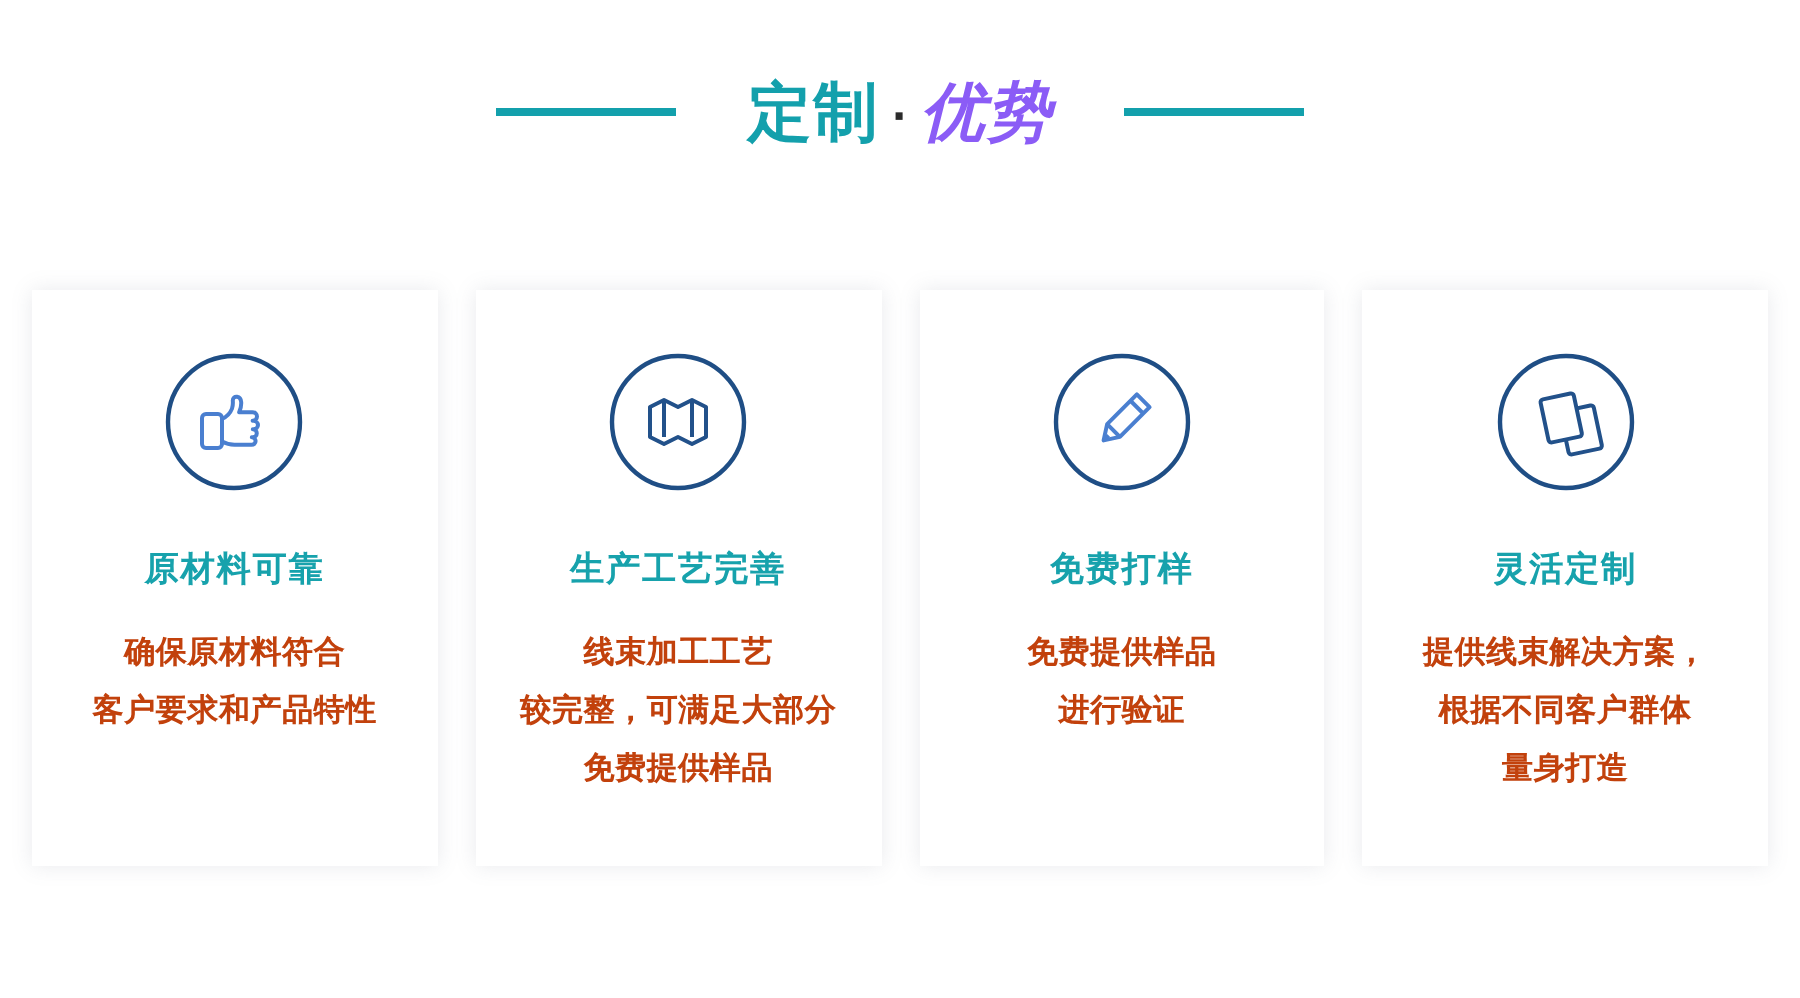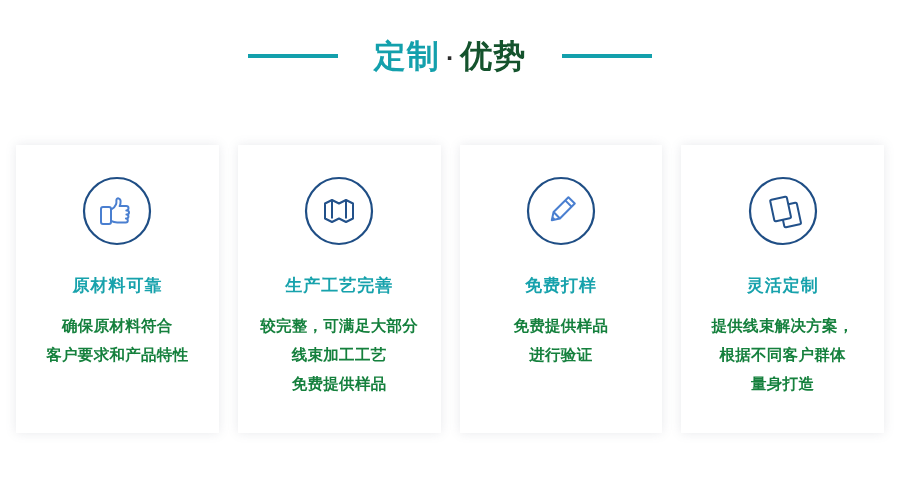--- a/index.html
+++ b/index.html
@@ -49,21 +49,21 @@
     gap: 4px;
   }
   .head-accent { color: #13a0ac; }
   .head-dot {
     color: #2b2b2b;
     font-size: 20px;
     padding: 0 2px;
     position: relative;
     top: -2px;
   }
-  .head-main { color: #14532d; }
+  .head-main { color: #8b5cf6; font-style: italic; }
 
   
   .cards {
     position: absolute;
     top: 145px;
     left: 16px;
     width: 868px;
     display: flex;
     gap: 19px;
     align-items: flex-start;
@@ -90,21 +90,21 @@
     font-size: 17px;
     font-weight: bold;
     color: #17a2ac;
     letter-spacing: 1px;
     line-height: 1.2;
   }
   .card-body {
     margin-top: 17px;
     font-size: 15.5px;
     font-weight: bold;
-    color: #15803d;
+    color: #c2410c;
     line-height: 29px;
     letter-spacing: 0.3px;
   }
   .card-body div { white-space: nowrap; }
 </style>
 </head>
 <body>
 
 <div class="page">
 
@@ -138,22 +138,22 @@
     <div class="card">
       <div class="icon-wrap">
         <svg width="76" height="76" viewBox="0 0 76 76" fill="none">
           <circle cx="38" cy="38" r="33" stroke="#1f4e85" stroke-width="2.2"></circle>
           <path d="M24 30.5l7-3.5 7 3.5 7-3.5 7 3.5v15l-7 3.5-7-3.5-7 3.5-7-3.5v-15z" stroke="#22518a" stroke-width="2" stroke-linejoin="round"></path>
           <path d="M31 27v18.5M45 27v18.5" stroke="#22518a" stroke-width="2" stroke-linejoin="round"></path>
         </svg>
       </div>
       <div class="card-title">生产工艺完善</div>
       <div class="card-body">
+        <div>线束加工工艺</div>
         <div>较完整，可满足大部分</div>
-        <div>线束加工工艺</div>
         <div>免费提供样品</div>
       </div>
     </div>
 
     <div class="card">
       <div class="icon-wrap">
         <svg width="76" height="76" viewBox="0 0 76 76" fill="none">
           <circle cx="38" cy="38" r="33" stroke="#1f4e85" stroke-width="2.2"></circle>
           <g transform="rotate(45 38 38)">
             <path d="M33.5 23h9v21l-4.5 7-4.5-7V23z" stroke="#4a7fd0" stroke-width="2" stroke-linejoin="round"></path>

